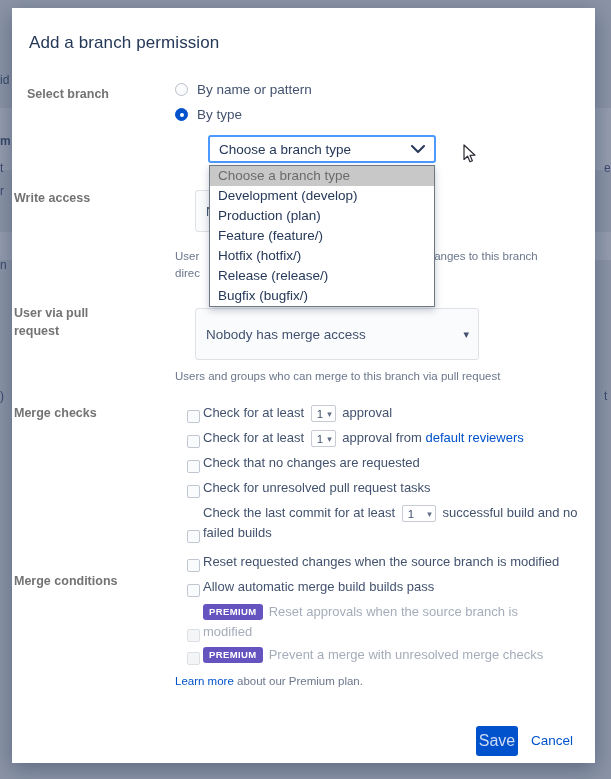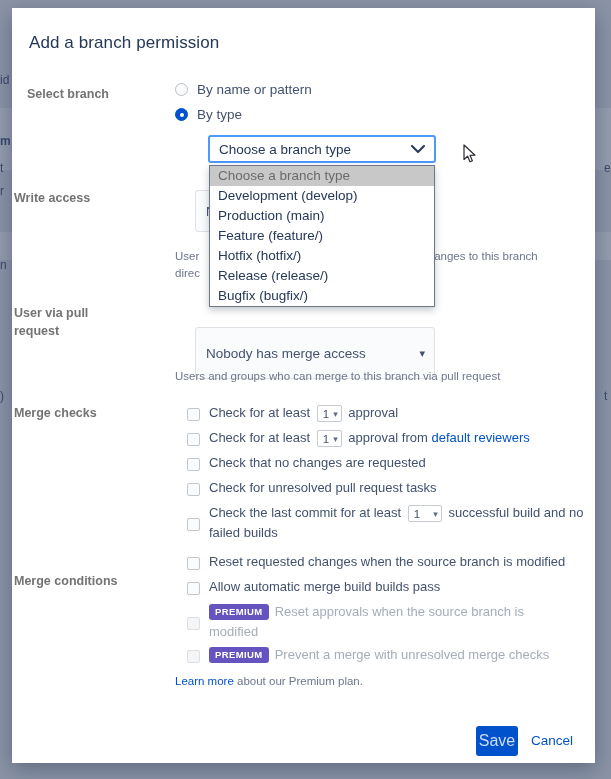--- a/index.html
+++ b/index.html
@@ -161,36 +161,36 @@
     font-size: 13.5px;
     color: #253858;
     white-space: nowrap;
   }
   #branch-type-listbox .opt.placeholder {
     background: #c8c8c8;
     color: #6b6b6b;
   }
 
   #write-access-select { left: 183px; top: 182px; width: 240px; height: 42px; }
-  #merge-pr-select     { left: 183px; top: 300px; width: 240px; height: 52px; font-size: 13.5px; margin-top: 19px; }
+  #merge-pr-select     { left: 183px; top: 300px; width: 284px; height: 52px; font-size: 13.5px; }
 
   .help-text {
     position: absolute;
     font-size: 11.5px;
     color: #6b778c;
     line-height: 16px;
   }
 
   
   .chk-row {
     position: absolute;
     left: 175px;
     display: flex;
-    align-items: center;
-    gap: 9px;
+    align-items: flex-end;
+    gap: 3px;
     font-size: 13px;
     color: #42526e;
     line-height: 20px;
   }
   .chk {
     width: 13px; height: 13px;
     box-sizing: border-box;
     border: 1px solid #c1c7d0;
     border-radius: 2px;
     background: #fafbfc;
@@ -406,21 +406,21 @@
   <div class="help-text" style="left:163px; top:665px;">
     <span class="link-small">Learn more</span><span> about our Premium plan.</span>
   </div>
 
   <button id="save-button">Save</button>
   <button id="cancel-button">Cancel</button>
 
   <div id="branch-type-listbox">
     <div class="opt placeholder">Choose a branch type</div>
     <div class="opt">Development (develop)</div>
-    <div class="opt">Production (main)</div>
+    <div class="opt">Production (plan)</div>
     <div class="opt">Feature (feature/)</div>
     <div class="opt">Hotfix (hotfix/)</div>
     <div class="opt">Release (release/)</div>
     <div class="opt">Bugfix (bugfix/)</div>
   </div>
 
 </div>
 
 <div id="mouse-cursor">
   <svg width="14" height="20" viewBox="0 0 14 20">

